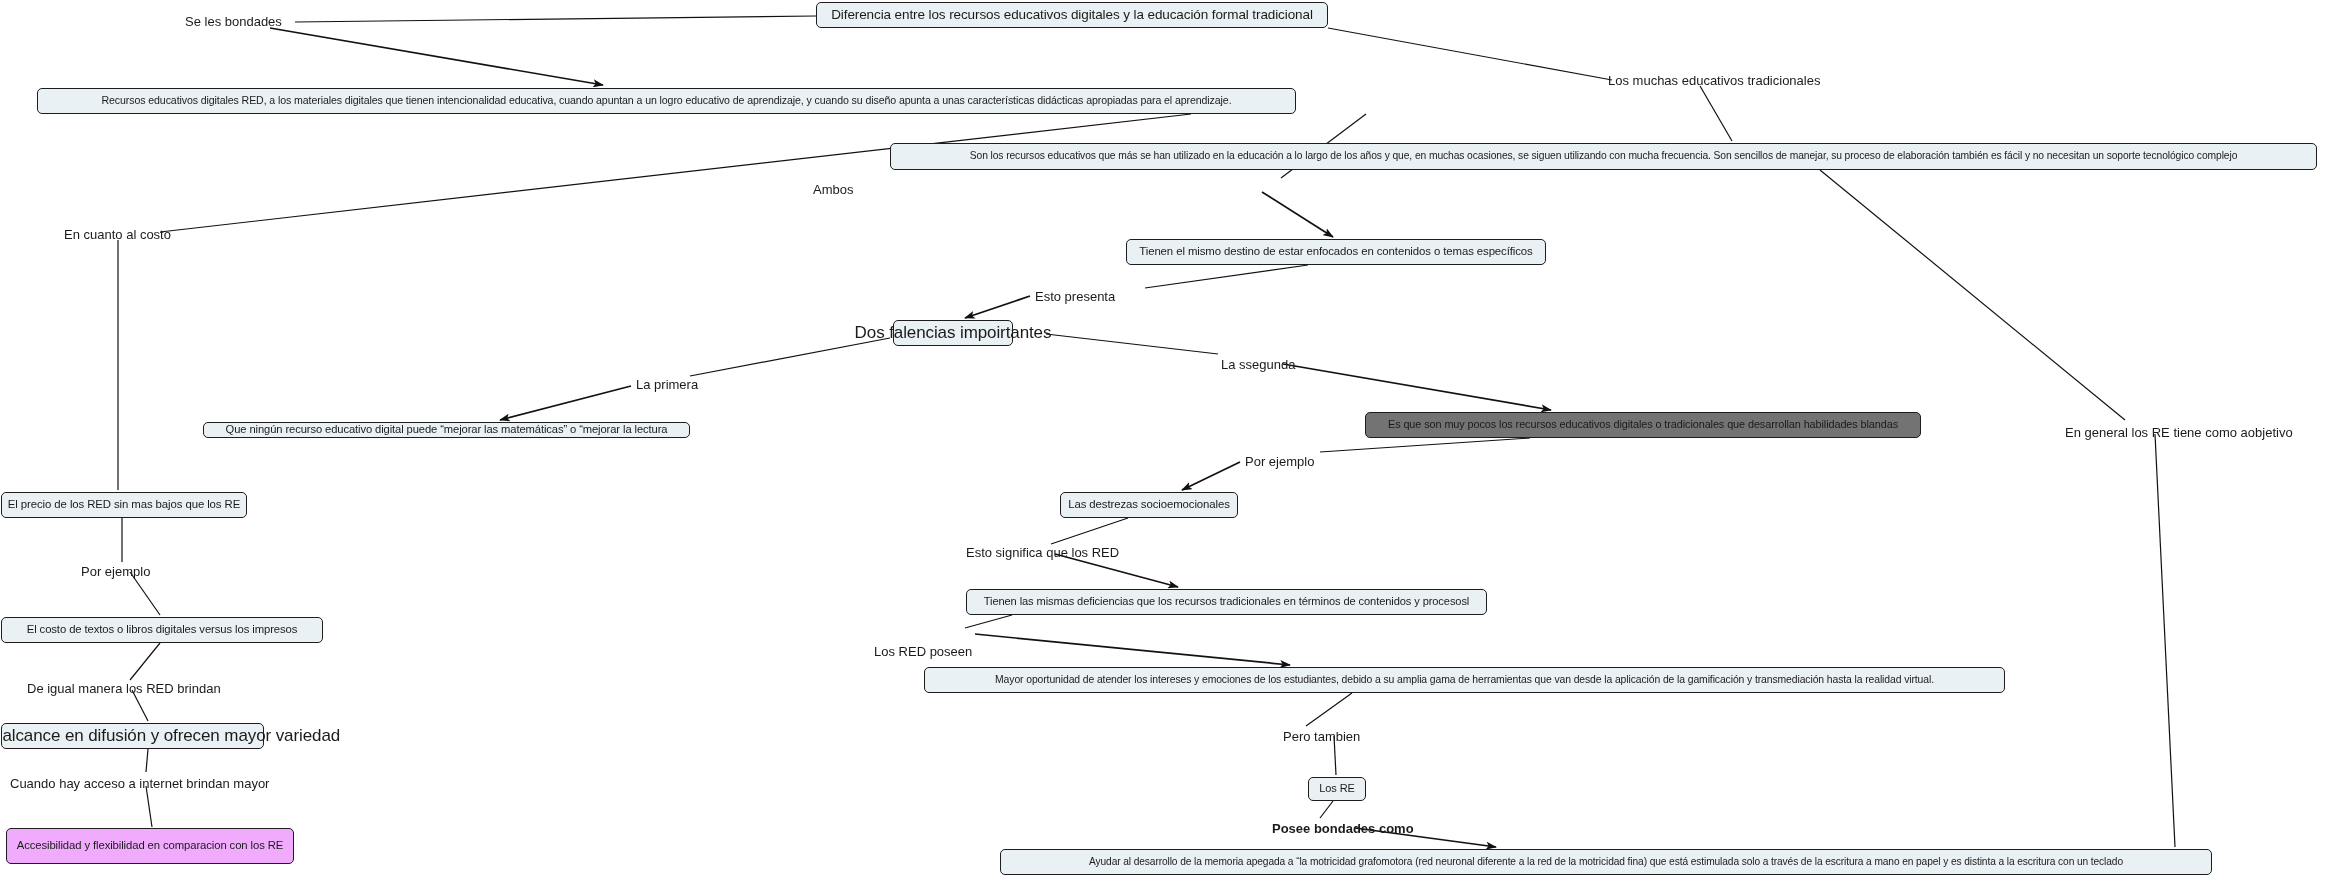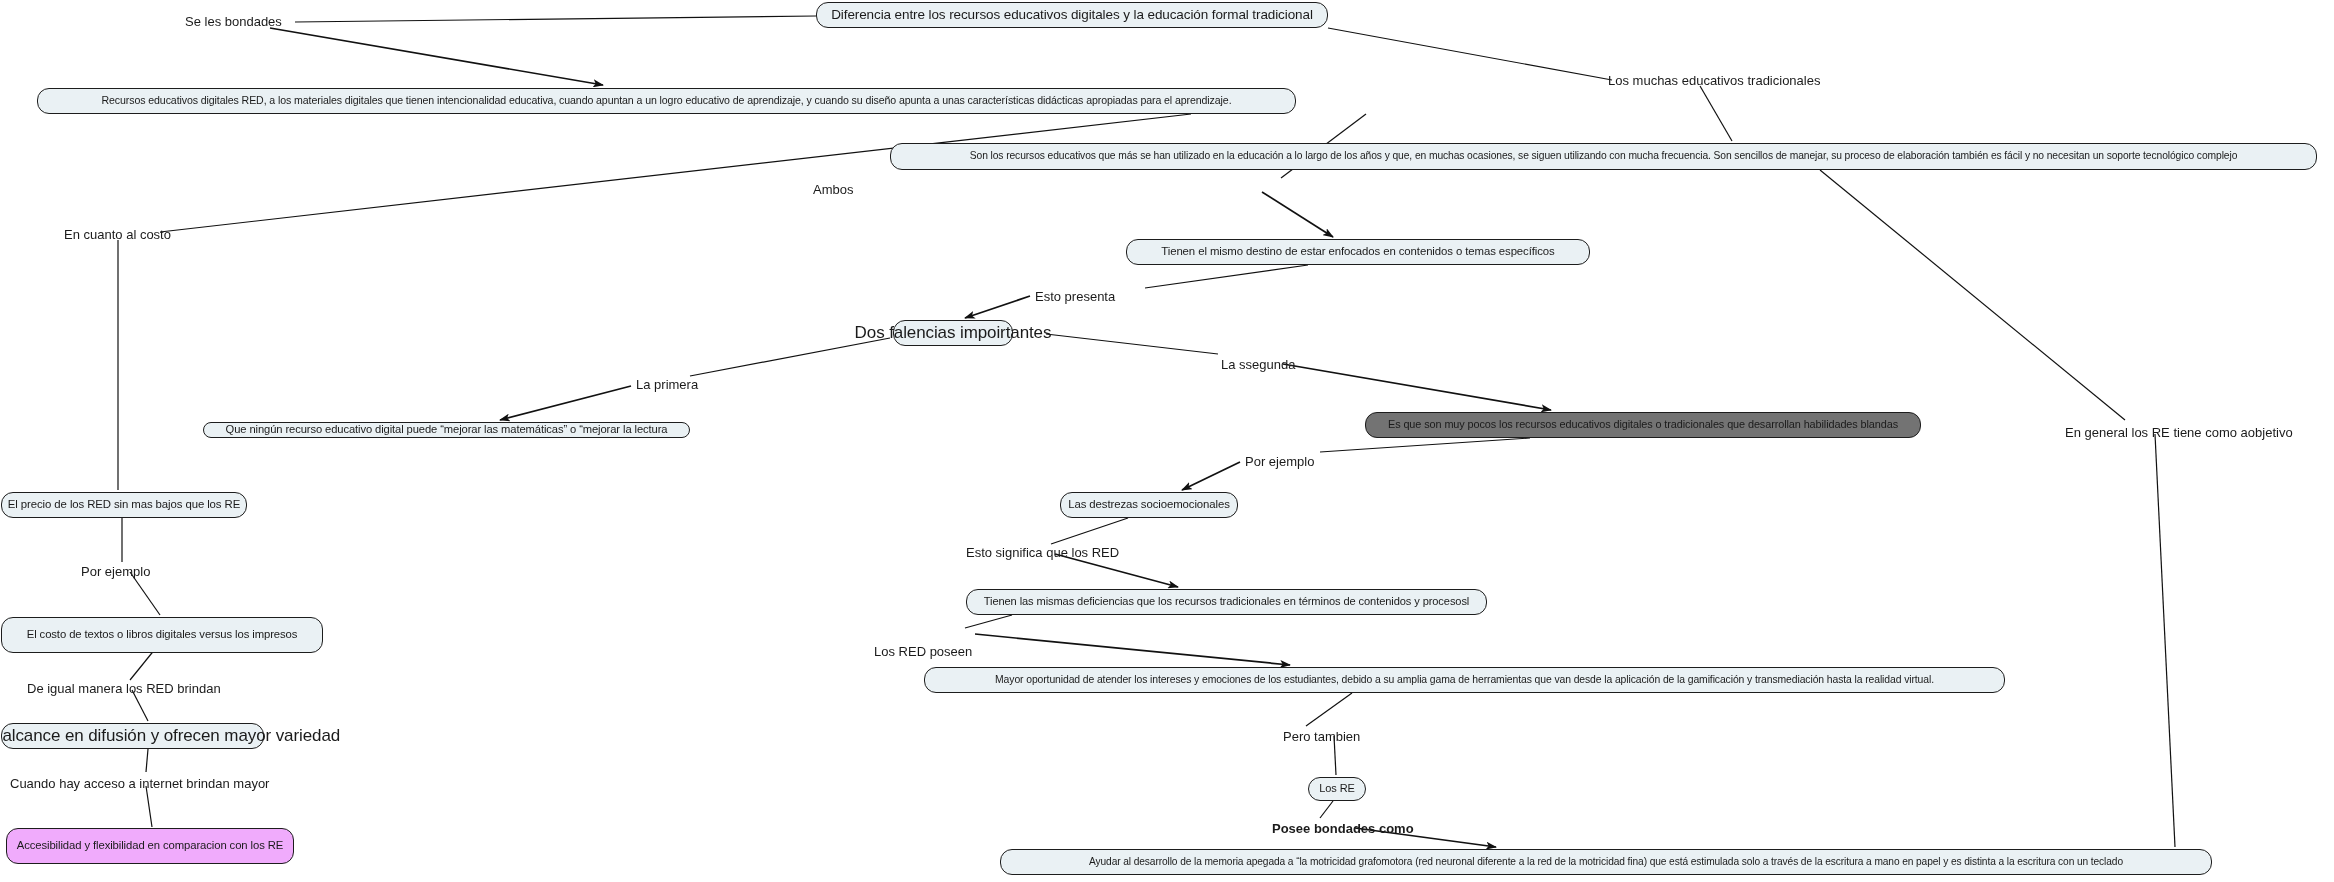--- a/index.html
+++ b/index.html
@@ -21,21 +21,21 @@
     top: 0;
     width: 2334px;
     height: 882px;
     pointer-events: none;
   }
   .node {
     position: absolute;
     box-sizing: border-box;
     background: #eaf1f4;
     border: 1.4px solid #1d1d1d;
-    border-radius: 12px;
+    border-radius: 5px;
     color: #1b1b1b;
     display: flex;
     align-items: center;
     justify-content: center;
     white-space: nowrap;
     padding: 0 9px;
     line-height: 1.05;
     letter-spacing: -0.1px;
   }
   .link-label {
@@ -90,31 +90,31 @@
         <path d="M 132 690 L 148 721" fill="none" stroke="#111111" stroke-width="1.2"></path>
         <path d="M 148 749 L 146 772" fill="none" stroke="#111111" stroke-width="1.2"></path>
         <path d="M 146 786 L 152 827" fill="none" stroke="#111111" stroke-width="1.2"></path>
       </g>
   </svg>
 
   <div id="nodes-group">
       <div class="node" style="left: 816px; top: 2px; width: 512px; height: 26px; font-size: 13.5px; background: rgb(234, 241, 244); border-color: rgb(29, 29, 29); color: rgb(27, 27, 27);">Diferencia entre los recursos educativos digitales y la educación formal tradicional</div>
       <div class="node" style="left: 37px; top: 88px; width: 1259px; height: 26px; font-size: 10.6px; background: rgb(234, 241, 244); border-color: rgb(29, 29, 29); color: rgb(27, 27, 27);">Recursos educativos digitales RED, a los materiales digitales que tienen intencionalidad educativa, cuando apuntan a un logro educativo de aprendizaje, y cuando su diseño apunta a unas características didácticas apropiadas para el aprendizaje.</div>
       <div class="node" style="left: 890px; top: 143px; width: 1427px; height: 27px; font-size: 10.3px; background: rgb(234, 241, 244); border-color: rgb(29, 29, 29); color: rgb(27, 27, 27);">Son los recursos educativos que más se han utilizado en la educación a lo largo de los años y que, en muchas ocasiones, se siguen utilizando con mucha frecuencia. Son sencillos de manejar, su proceso de elaboración también es fácil y no necesitan un soporte tecnológico complejo</div>
-      <div class="node" style="left: 1126px; top: 239px; width: 464px; height: 26px; font-size: 11.4px; background: rgb(234, 241, 244); border-color: rgb(29, 29, 29); color: rgb(27, 27, 27);">Tienen  el  mismo  destino de estar enfocados en contenidos o temas específicos</div>
+      <div class="node" style="left: 1126px; top: 239px; width: 420px; height: 26px; font-size: 11.4px; background: rgb(234, 241, 244); border-color: rgb(29, 29, 29); color: rgb(27, 27, 27);">Tienen  el  mismo  destino de estar enfocados en contenidos o temas específicos</div>
       <div class="node" style="left: 893px; top: 320px; width: 120px; height: 26px; font-size: 17px; background: rgb(234, 241, 244); border-color: rgb(29, 29, 29); color: rgb(27, 27, 27);">Dos falencias impoirtantes</div>
       <div class="node" style="left: 203px; top: 422px; width: 487px; height: 16px; font-size: 11.2px; background: rgb(234, 241, 244); border-color: rgb(29, 29, 29); color: rgb(27, 27, 27);">Que ningún recurso educativo digital puede “mejorar las matemáticas” o “mejorar la lectura</div>
       <div class="node" style="left: 1365px; top: 412px; width: 556px; height: 26px; font-size: 10.9px; background: #737373; border-color: rgb(29, 29, 29); color: rgb(27, 27, 27);">Es que son muy pocos los recursos educativos digitales o tradicionales que desarrollan habilidades blandas</div>
       <div class="node" style="left: 1060px; top: 492px; width: 178px; height: 26px; font-size: 11.4px; background: rgb(234, 241, 244); border-color: rgb(29, 29, 29); color: rgb(27, 27, 27);">Las destrezas socioemocionales</div>
       <div class="node" style="left: 966px; top: 589px; width: 521px; height: 26px; font-size: 11.1px; background: rgb(234, 241, 244); border-color: rgb(29, 29, 29); color: rgb(27, 27, 27);">Tienen las mismas deficiencias que los recursos tradicionales en términos de contenidos y procesosl</div>
       <div class="node" style="left: 924px; top: 667px; width: 1081px; height: 26px; font-size: 10.4px; background: rgb(234, 241, 244); border-color: rgb(29, 29, 29); color: rgb(27, 27, 27);">Mayor  oportunidad  de  atender los intereses y emociones de los estudiantes, debido a su amplia gama de herramientas que van desde la aplicación de la gamificación y transmediación hasta la realidad virtual.</div>
       <div class="node" style="left: 1308px; top: 777px; width: 58px; height: 24px; font-size: 11px; background: rgb(234, 241, 244); border-color: rgb(29, 29, 29); color: rgb(27, 27, 27);">Los RE</div>
       <div class="node" style="left: 1000px; top: 849px; width: 1212px; height: 26px; font-size: 10.2px; background: rgb(234, 241, 244); border-color: rgb(29, 29, 29); color: rgb(27, 27, 27);">Ayudar al desarrollo de la memoria apegada a “la motricidad grafomotora (red neuronal diferente a la red de la motricidad fina) que está estimulada solo a través de la escritura a mano en papel y es distinta a la escritura con un teclado</div>
       <div class="node" style="left: 1px; top: 492px; width: 246px; height: 26px; font-size: 11.4px; background: rgb(234, 241, 244); border-color: rgb(29, 29, 29); color: rgb(27, 27, 27);">El precio de los RED sin mas bajos que los RE</div>
-      <div class="node" style="left: 1px; top: 617px; width: 322px; height: 36px; font-size: 11.3px; background: rgb(234, 241, 244); border-color: rgb(29, 29, 29); color: rgb(27, 27, 27);">El  costo  de  textos  o  libros  digitales  versus  los  impresos</div>
+      <div class="node" style="left: 1px; top: 617px; width: 322px; height: 26px; font-size: 11.3px; background: rgb(234, 241, 244); border-color: rgb(29, 29, 29); color: rgb(27, 27, 27);">El  costo  de  textos  o  libros  digitales  versus  los  impresos</div>
       <div class="node" style="left: 1px; top: 723px; width: 263px; height: 26px; font-size: 17px; background: rgb(234, 241, 244); border-color: rgb(29, 29, 29); color: rgb(27, 27, 27);">Un mayor alcance en difusión y ofrecen mayor variedad</div>
       <div class="node" style="left: 6px; top: 828px; width: 288px; height: 36px; font-size: 11.3px; background: #f0abfc; border-color: rgb(29, 29, 29); color: rgb(27, 27, 27);">Accesibilidad y flexibilidad en comparacion con los RE</div>
     </div>
   <div id="labels-group">
       <div class="link-label" style="left: 185px; top: 15px; font-size: 13px; color: rgb(27, 27, 27);">Se les bondades</div>
       <div class="link-label" style="left: 1608px; top: 74px; font-size: 13px; color: rgb(27, 27, 27);">Los muchas educativos tradicionales</div>
       <div class="link-label" style="left: 813px; top: 183px; font-size: 13px; color: rgb(27, 27, 27);">Ambos</div>
       <div class="link-label" style="left: 64px; top: 228px; font-size: 13px; color: rgb(27, 27, 27);">En cuanto al costo</div>
       <div class="link-label" style="left: 1035px; top: 290px; font-size: 13px; color: rgb(27, 27, 27);">Esto presenta</div>
       <div class="link-label" style="left: 636px; top: 378px; font-size: 13px; color: rgb(27, 27, 27);">La primera</div>

